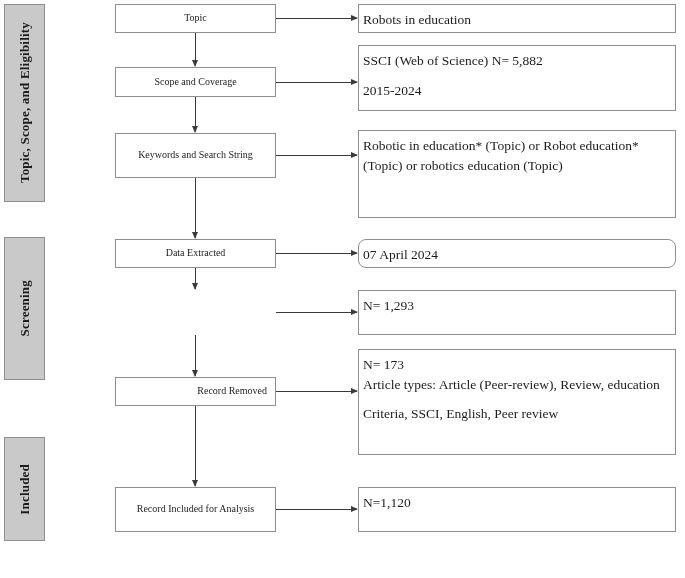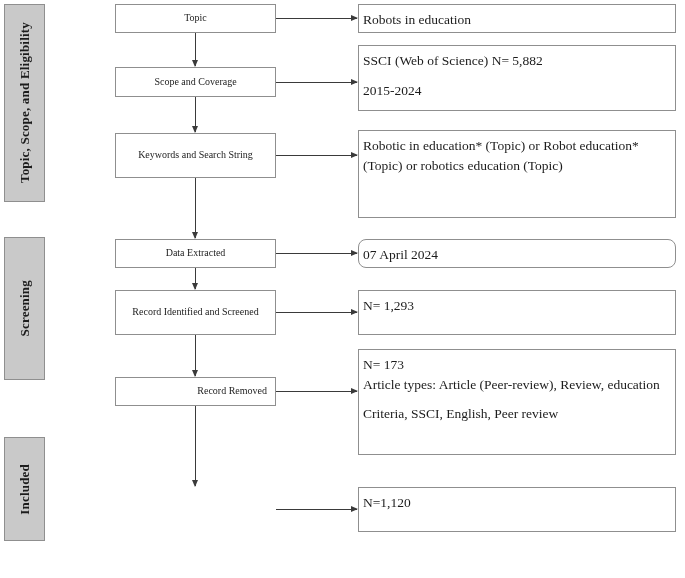--- a/index.html
+++ b/index.html
@@ -154,25 +154,25 @@
   </div>
   <div class="box step p2">
     <span>Scope and Coverage</span>
   </div>
   <div class="box step p3">
     <span>Keywords and Search String</span>
   </div>
   <div class="box step p4">
     <span>Data Extracted</span>
   </div>
-  <div class="box step p5">
-    <span>Record Identified and Screened</span>
-  </div>
   <div class="box step p6">
     <span>Record Removed</span>
+  </div>
+  <div class="box step p7">
+    <span>Record Included for Analysis</span>
   </div>
 
   <div class="box result q1">
     <div class="line">Robots in education</div>
   </div>
   <div class="box result q2">
     <div class="line">SSCI (Web of Science) N= 5,882</div>
     <div class="line spaced">2015-2024</div>
   </div>
   <div class="box result q3">

